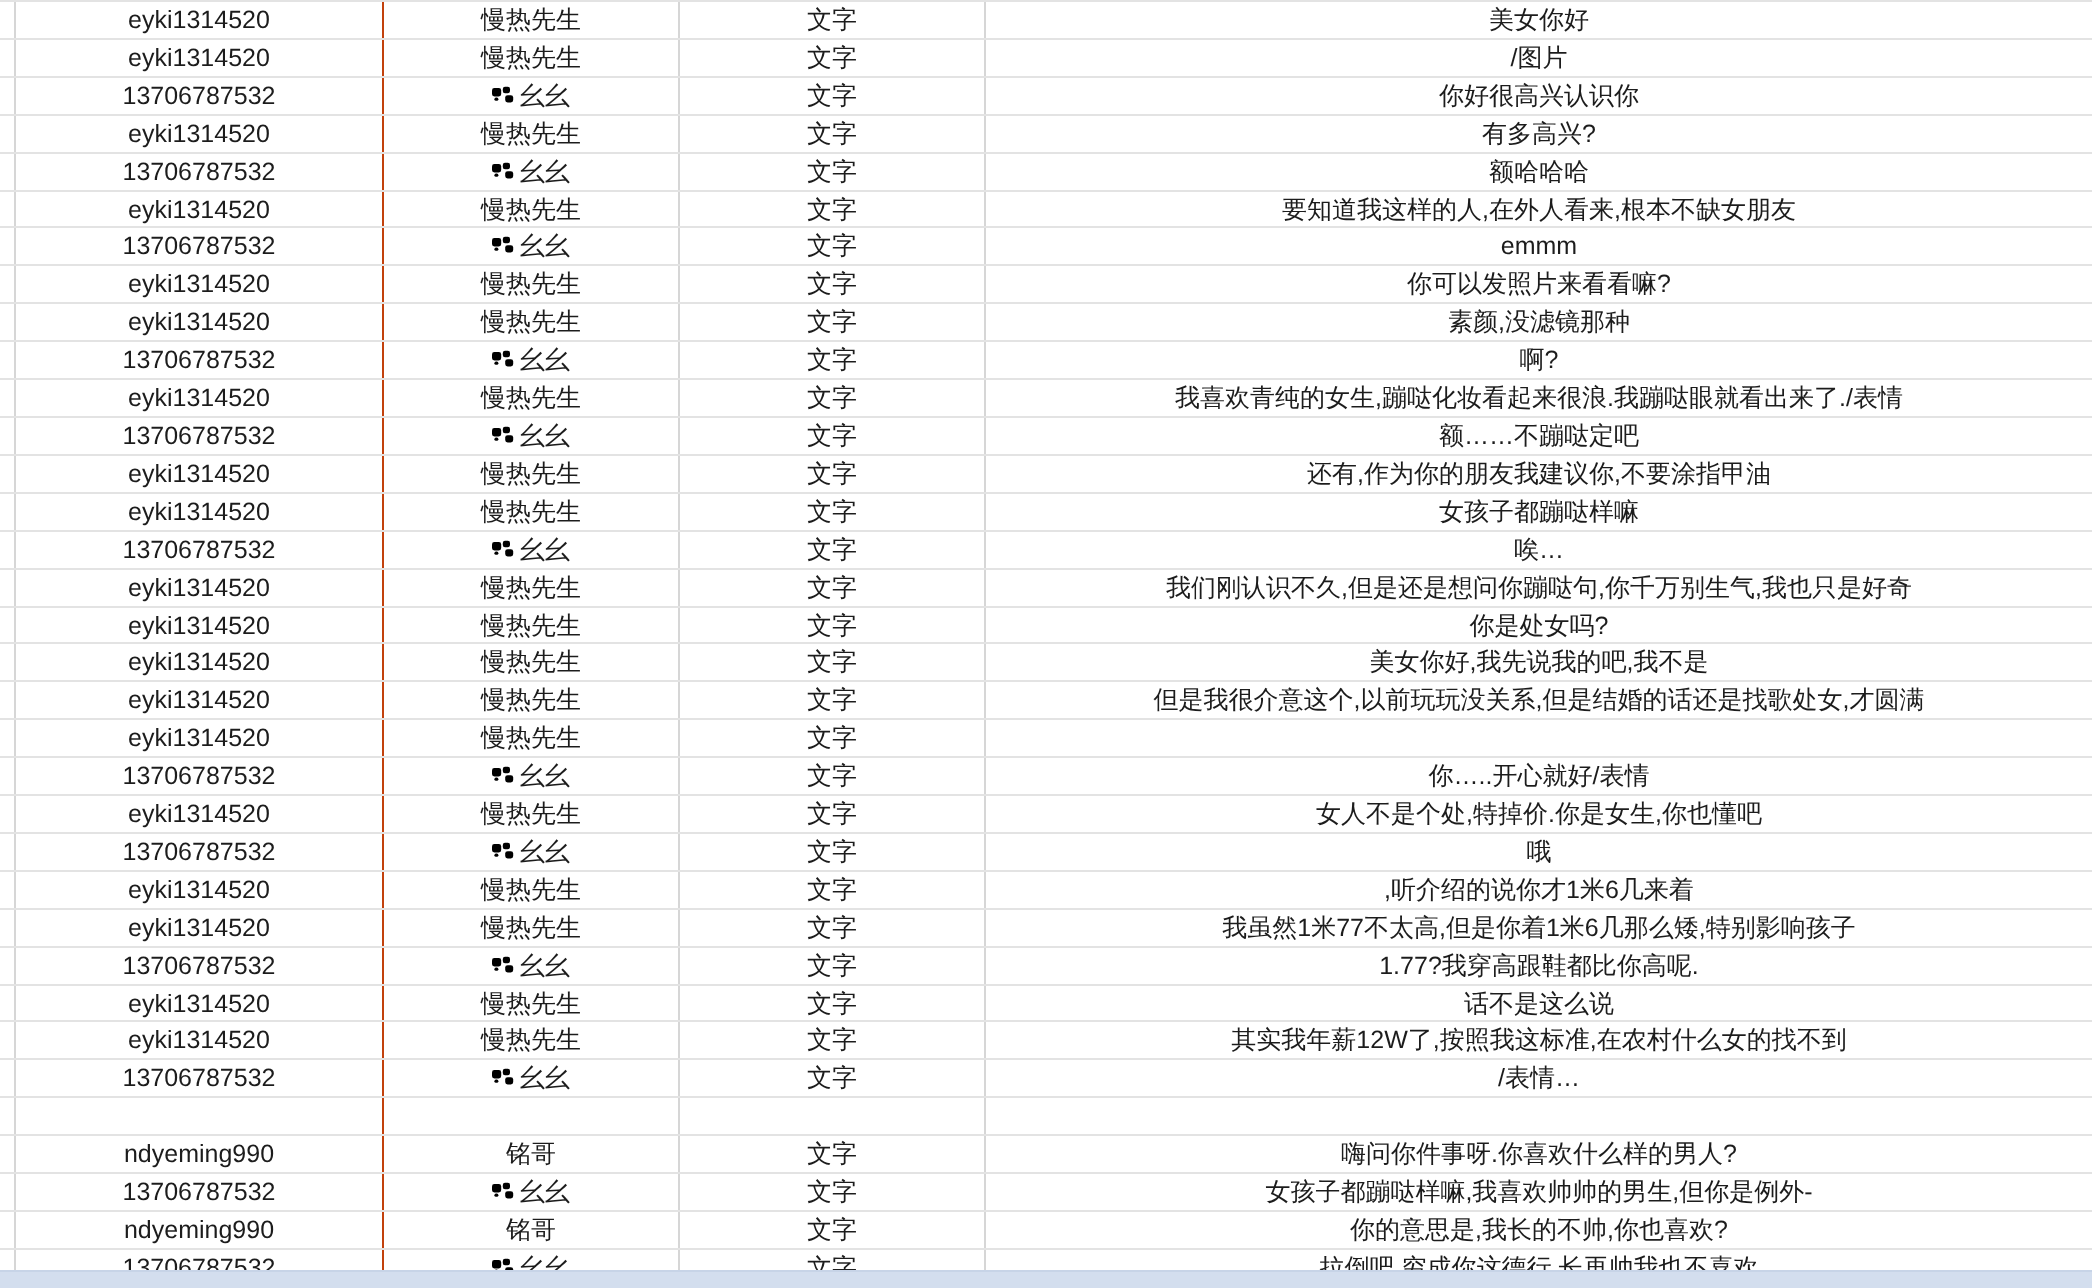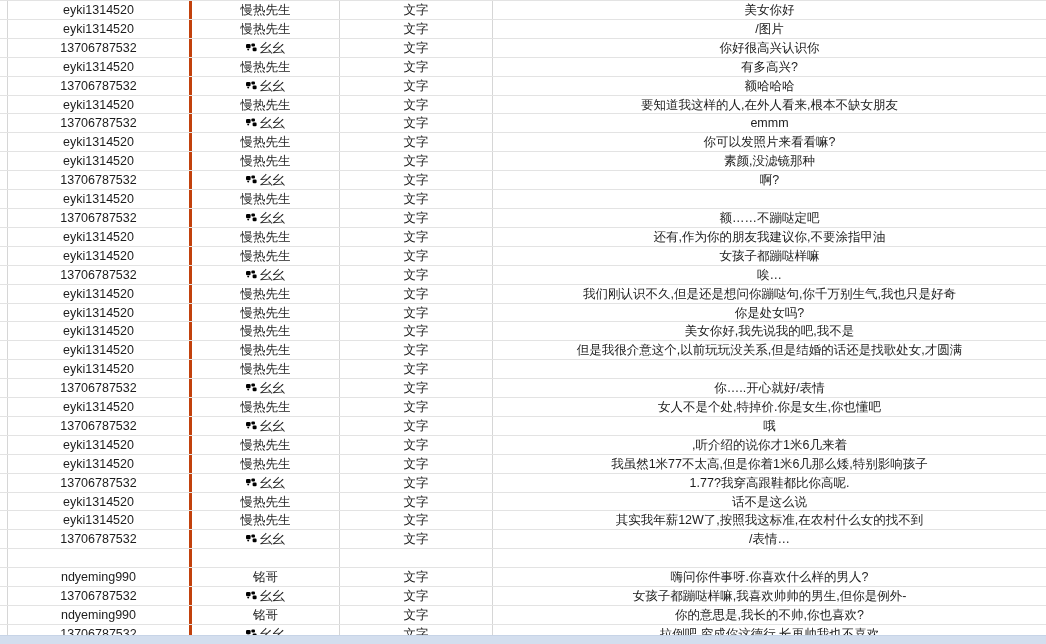--- a/index.html
+++ b/index.html
@@ -26,21 +26,21 @@
     border-bottom: 1px solid #e3e3e3;
     box-sizing: border-box;
     white-space: nowrap;
   }
   .cell {
     text-align: center;
     overflow: visible;
     box-sizing: border-box;
   }
   .c-gutter { width: 8px;  border-right: 1px solid #d6d6d6; }
-  .c-id     { width: 184px; border-right: 3px solid #c2410c; }
+  .c-id     { width: 184px; border-right: 1px solid #c2410c; }
   .c-nick   { width: 148px; border-right: 1px solid #d6d6d6; }
   .c-type   { width: 153px; border-right: 1px solid #d6d6d6; font-family: Liberation Serif, serif; }
   .c-msg    { flex: 1; }
   .nick-icon {
     display: inline-block;
     vertical-align: -1px;
     margin-right: 1px;
   }
   .bottom-strip {
     position: absolute;
@@ -153,20 +153,21 @@
             </svg></span><span class="nick-text">幺幺</span></div>
     <div class="cell c-type">文字</div>
     <div class="cell c-msg">啊?</div>
   </div>
 
   <div class="row">
     <div class="cell c-gutter"></div>
     <div class="cell c-id">eyki1314520</div>
     <div class="cell c-nick"><span class="nick-text">慢热先生</span></div>
     <div class="cell c-type">文字</div>
+    <div class="cell c-msg">我喜欢青纯的女生,蹦哒化妆看起来很浪.我蹦哒眼就看出来了./表情</div>
   </div>
 
   <div class="row">
     <div class="cell c-gutter"></div>
     <div class="cell c-id">13706787532</div>
     <div class="cell c-nick"><span class="nick-icon"><svg width="13" height="10" viewBox="0 0 13 10" aria-hidden="true">
               <rect x="0" y="1" width="4.6" height="4.2" rx="1.2" fill="#000"></rect>
               <rect x="5.4" y="0.4" width="3.6" height="3.2" rx="1.1" fill="#000"></rect>
               <rect x="6.6" y="4.6" width="4" height="3.6" rx="1.2" fill="#000"></rect>
               <rect x="1.2" y="5.8" width="2" height="1.6" rx="0.8" fill="#000"></rect>

